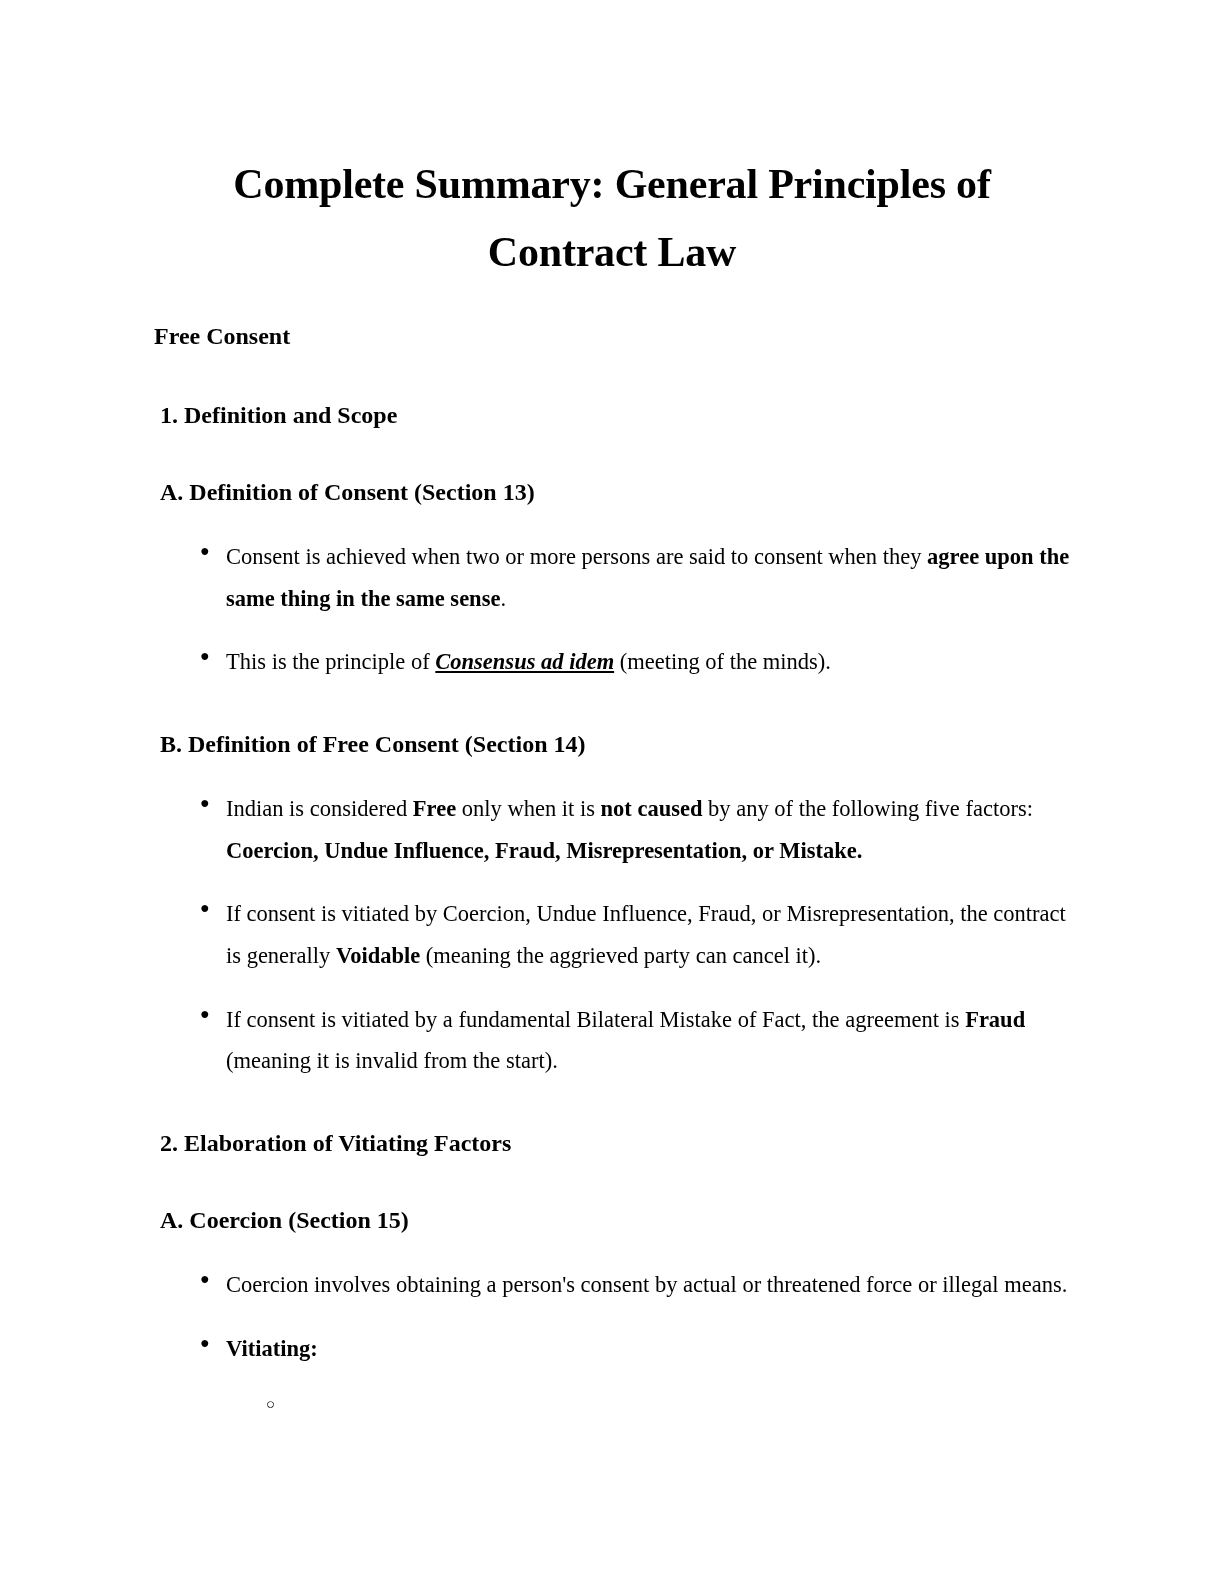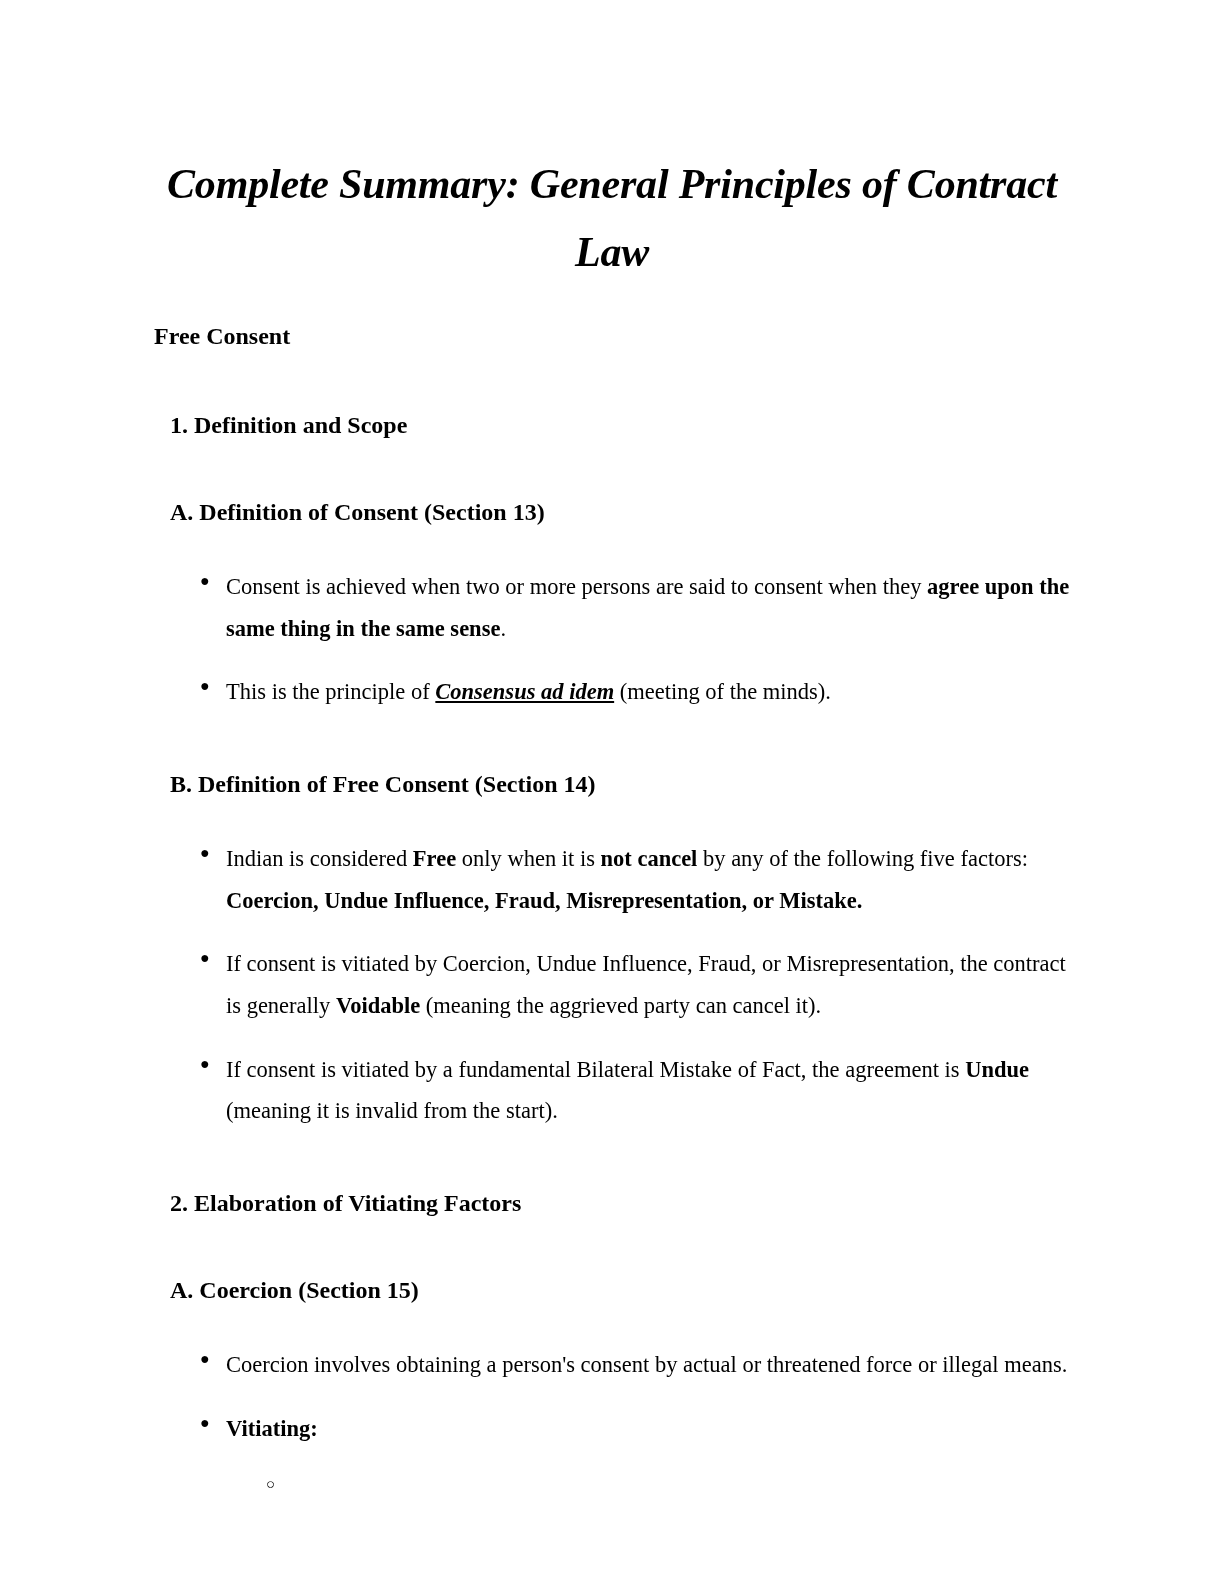--- a/index.html
+++ b/index.html
@@ -24,31 +24,30 @@
     overflow: hidden;
   }
   .doc-title {
     margin: 0;
     padding-top: 150px;
     font-size: 42px;
     font-weight: bold;
     line-height: 1.62;
     text-align: center;
     letter-spacing: -0.2px;
-    font-style: italic;
   }
   .doc-subtitle {
     margin: 0;
     padding-top: 34px;
     font-size: 24px;
     font-weight: bold;
     line-height: 1.4;
   }
   .heading {
-    margin: 16px;
+    margin: 6px;
     padding-top: 40px;
     font-size: 24px;
     font-weight: bold;
     line-height: 1.3;
     text-align: left;
   }
   .bullet-list {
     margin: 0;
     padding: 0;
     list-style: none;
@@ -86,23 +85,23 @@
   <div class="doc-subtitle">Free Consent</div>
   <div id="body-content">
       <div class="heading">1. Definition and Scope</div>
       <div class="heading">A. Definition of Consent (Section 13)</div>
       <ul class="bullet-list">
         <li class="bullet-item"><span class="marker">●</span><span><span>Consent is achieved when two or more persons are said to consent when they </span><b>agree upon the same thing in the same sense</b><span>.</span></span></li>
         <li class="bullet-item"><span class="marker">●</span><span><span>This is the principle of </span><span class="bi">Consensus ad idem</span><span> (meeting of the minds).</span></span></li>
       </ul>
       <div class="heading">B. Definition of Free Consent (Section 14)</div>
       <ul class="bullet-list">
-        <li class="bullet-item"><span class="marker">●</span><span><span>Indian is considered </span><b>Free</b><span> only when it is </span><b>not cancel</b><span> by any of the following five factors: </span><b>Coercion, Undue Influence, Fraud, Misrepresentation, or Mistake.</b></span></li>
+        <li class="bullet-item"><span class="marker">●</span><span><span>Indian is considered </span><b>Free</b><span> only when it is </span><b>not caused</b><span> by any of the following five factors: </span><b>Coercion, Undue Influence, Fraud, Misrepresentation, or Mistake.</b></span></li>
         <li class="bullet-item"><span class="marker">●</span><span><span>If consent is vitiated by Coercion, Undue Influence, Fraud, or Misrepresentation, the contract is generally </span><b>Voidable</b><span> (meaning the aggrieved party can cancel it).</span></span></li>
-        <li class="bullet-item"><span class="marker">●</span><span><span>If consent is vitiated by a fundamental Bilateral Mistake of Fact, the agreement is </span><b>Undue</b><span> (meaning it is invalid from the start).</span></span></li>
+        <li class="bullet-item"><span class="marker">●</span><span><span>If consent is vitiated by a fundamental Bilateral Mistake of Fact, the agreement is </span><b>Fraud</b><span> (meaning it is invalid from the start).</span></span></li>
       </ul>
       <div class="heading">2. Elaboration of Vitiating Factors</div>
       <div class="heading">A. Coercion (Section 15)</div>
       <ul class="bullet-list">
         <li class="bullet-item"><span class="marker">●</span><span><span>Coercion involves obtaining a person's consent by actual or threatened force or illegal means.</span></span></li>
         <li class="bullet-item"><span class="marker">●</span><span><b>Vitiating:</b></span></li>
         <li class="bullet-item level2"><span class="marker">○</span></li>
       </ul>
     </div>
 </div>

